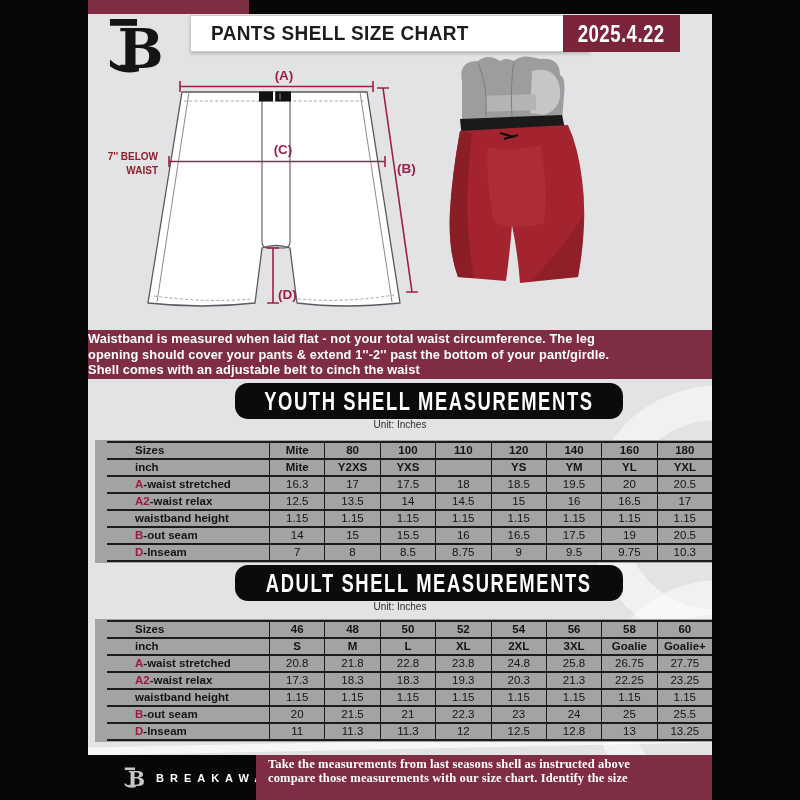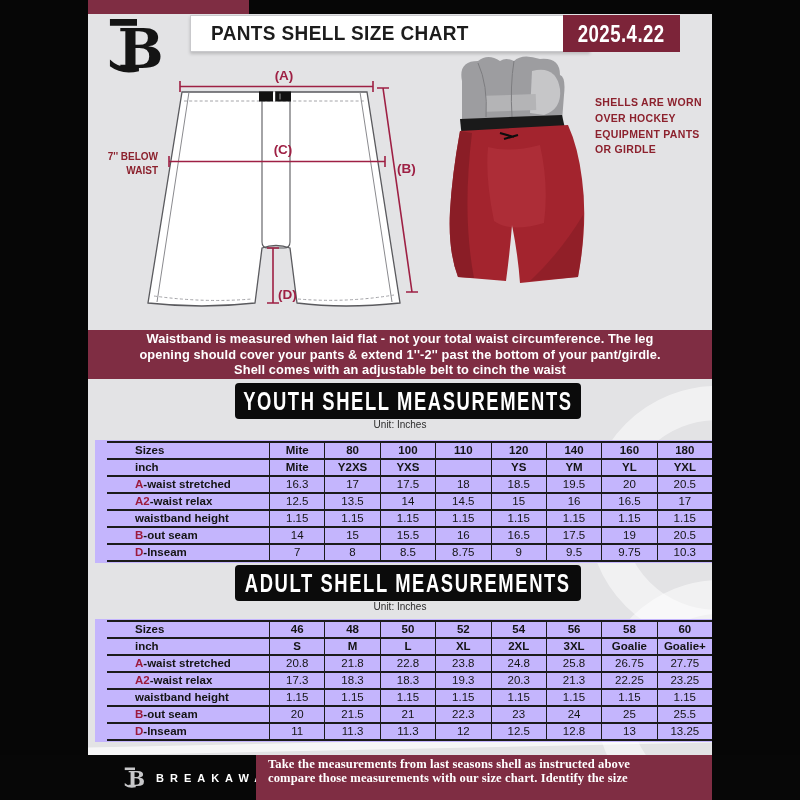--- a/index.html
+++ b/index.html
@@ -34,34 +34,34 @@
   .dash{stroke:#9a9a9e;stroke-width:.9;stroke-dasharray:3,2.2;fill:none;}
   #below-note{left:2px;top:136px;width:68px;text-align:right;font-size:10px;font-weight:bold;
     color:var(--note,#8c212d);line-height:1.4;z-index:3;}
   
   #pants-photo{left:360px;top:41px;width:145px;height:240px;z-index:3;}
   #worn-note{left:507px;top:81px;width:125px;font-size:10.5px;font-weight:bold;letter-spacing:.3px;
     color:var(--note,#8c212d);line-height:1.5;z-index:3;}
   
   #info-banner{left:0;top:316px;width:624px;height:49px;background:var(--maroon,#7f2d43);
     display:flex;flex-direction:column;justify-content:center;z-index:3;}
-  #info-banner div{color:#fff;font-size:12.8px;font-weight:bold;text-align:center;line-height:15.6px;
+  #info-banner div{color:#fff;font-size:12.8px;font-weight:bold;line-height:15.6px;
     letter-spacing:.1px;}
   
-  .sec-banner{left:147px;width:346px;height:36px;background:#0b0b0b;border-radius:4px;
+  .sec-banner{left:147px;width:388px;height:36px;background:#0b0b0b;border-radius:13px;
     display:flex;align-items:center;justify-content:center;z-index:3;}
   .sec-banner span{color:#fff;font-weight:bold;font-size:23px;letter-spacing:2px;white-space:nowrap;
     display:inline-block;transform:scale(.8,1.12);}
   #youth-banner{top:369px;}
   #adult-banner{top:551px;}
   .unit{left:0;width:624px;text-align:center;font-size:10px;color:#2d2d2d;z-index:3;}
   #youth-unit{top:405px;}
   #adult-unit{top:587px;}
   
-  .card{left:7px;width:642px;height:123px;background:#c4b5fd;box-sizing:border-box;
+  .card{left:7px;width:642px;height:123px;background:#a3a3a3;box-sizing:border-box;
     padding:1px 24px 0 12px;z-index:3;}
   #youth-card{top:426px;}
   #adult-card{top:605px;}
   .mtable{width:100%;border-collapse:collapse;table-layout:fixed;}
   .mtable td{height:15px;line-height:15px;padding:0;border-top:2px solid #1b1b1b;
     font-size:11.5px;text-align:center;color:#141414;overflow:hidden;white-space:nowrap;}
   .mtable tr:last-child td{border-bottom:2px solid #1b1b1b;}
   .mtable td.lbl{width:134px;text-align:left;padding-left:28px;font-weight:bold;}
   .mtable td.val{border-left:1.4px solid #1b1b1b;}
   .mtable td.val:last-child{border-right:1.4px solid #1b1b1b;}
@@ -132,26 +132,20 @@
     <rect x="38" y="40" width="50" height="16" fill="#b4b4b6" transform="rotate(-2 60 48)"></rect>
     <path d="M30,8 Q40,30 38,62 M66,6 Q62,30 64,62" stroke="#7d7d80" stroke-width="1" fill="none"></path>
     <path d="M12,64 L114,60 L118,78 L14,84 Z" fill="#1a1a1a"></path>
     <path d="M12,76 Q4,120 2,156 Q0,196 10,222 L58,226 Q62,196 64,170 Q70,200 72,228 L130,222 Q140,168 134,124 Q130,92 120,70 Z" fill="var(--shell,#a3242e)"></path>
     <path d="M12,76 Q4,120 2,156 Q0,196 10,222 L26,223 Q14,160 24,78 Z" fill="#861c25" opacity=".85"></path>
     <path d="M82,226 L130,222 Q136,190 135,160 Q112,198 82,226 Z" fill="#861c25" opacity=".6"></path>
     <path d="M40,92 Q62,98 92,90 Q101,130 96,168 Q62,178 46,166 Q37,122 40,92 Z" fill="#b83640" opacity=".5"></path>
     <path d="M52,78 L66,82 M56,84 L70,80" stroke="#0d0d0d" stroke-width="2" fill="none"></path>
   </svg>
 
-  <div class="abs" id="worn-note">
-    <div>SHELLS ARE WORN</div>
-    <div>OVER HOCKEY</div>
-    <div>EQUIPMENT PANTS</div>
-    <div>OR GIRDLE</div>
-  </div>
 
   <div class="abs" id="info-banner">
     <div>Waistband is measured when laid flat - not your total waist circumference. The leg</div>
     <div>opening should cover your pants &amp; extend 1''-2'' past the bottom of your pant/girdle.</div>
     <div>Shell comes with an adjustable belt to cinch the waist</div>
   </div>
 
   <div class="abs sec-banner" id="youth-banner">
     <span>YOUTH SHELL MEASUREMENTS</span>
   </div>

